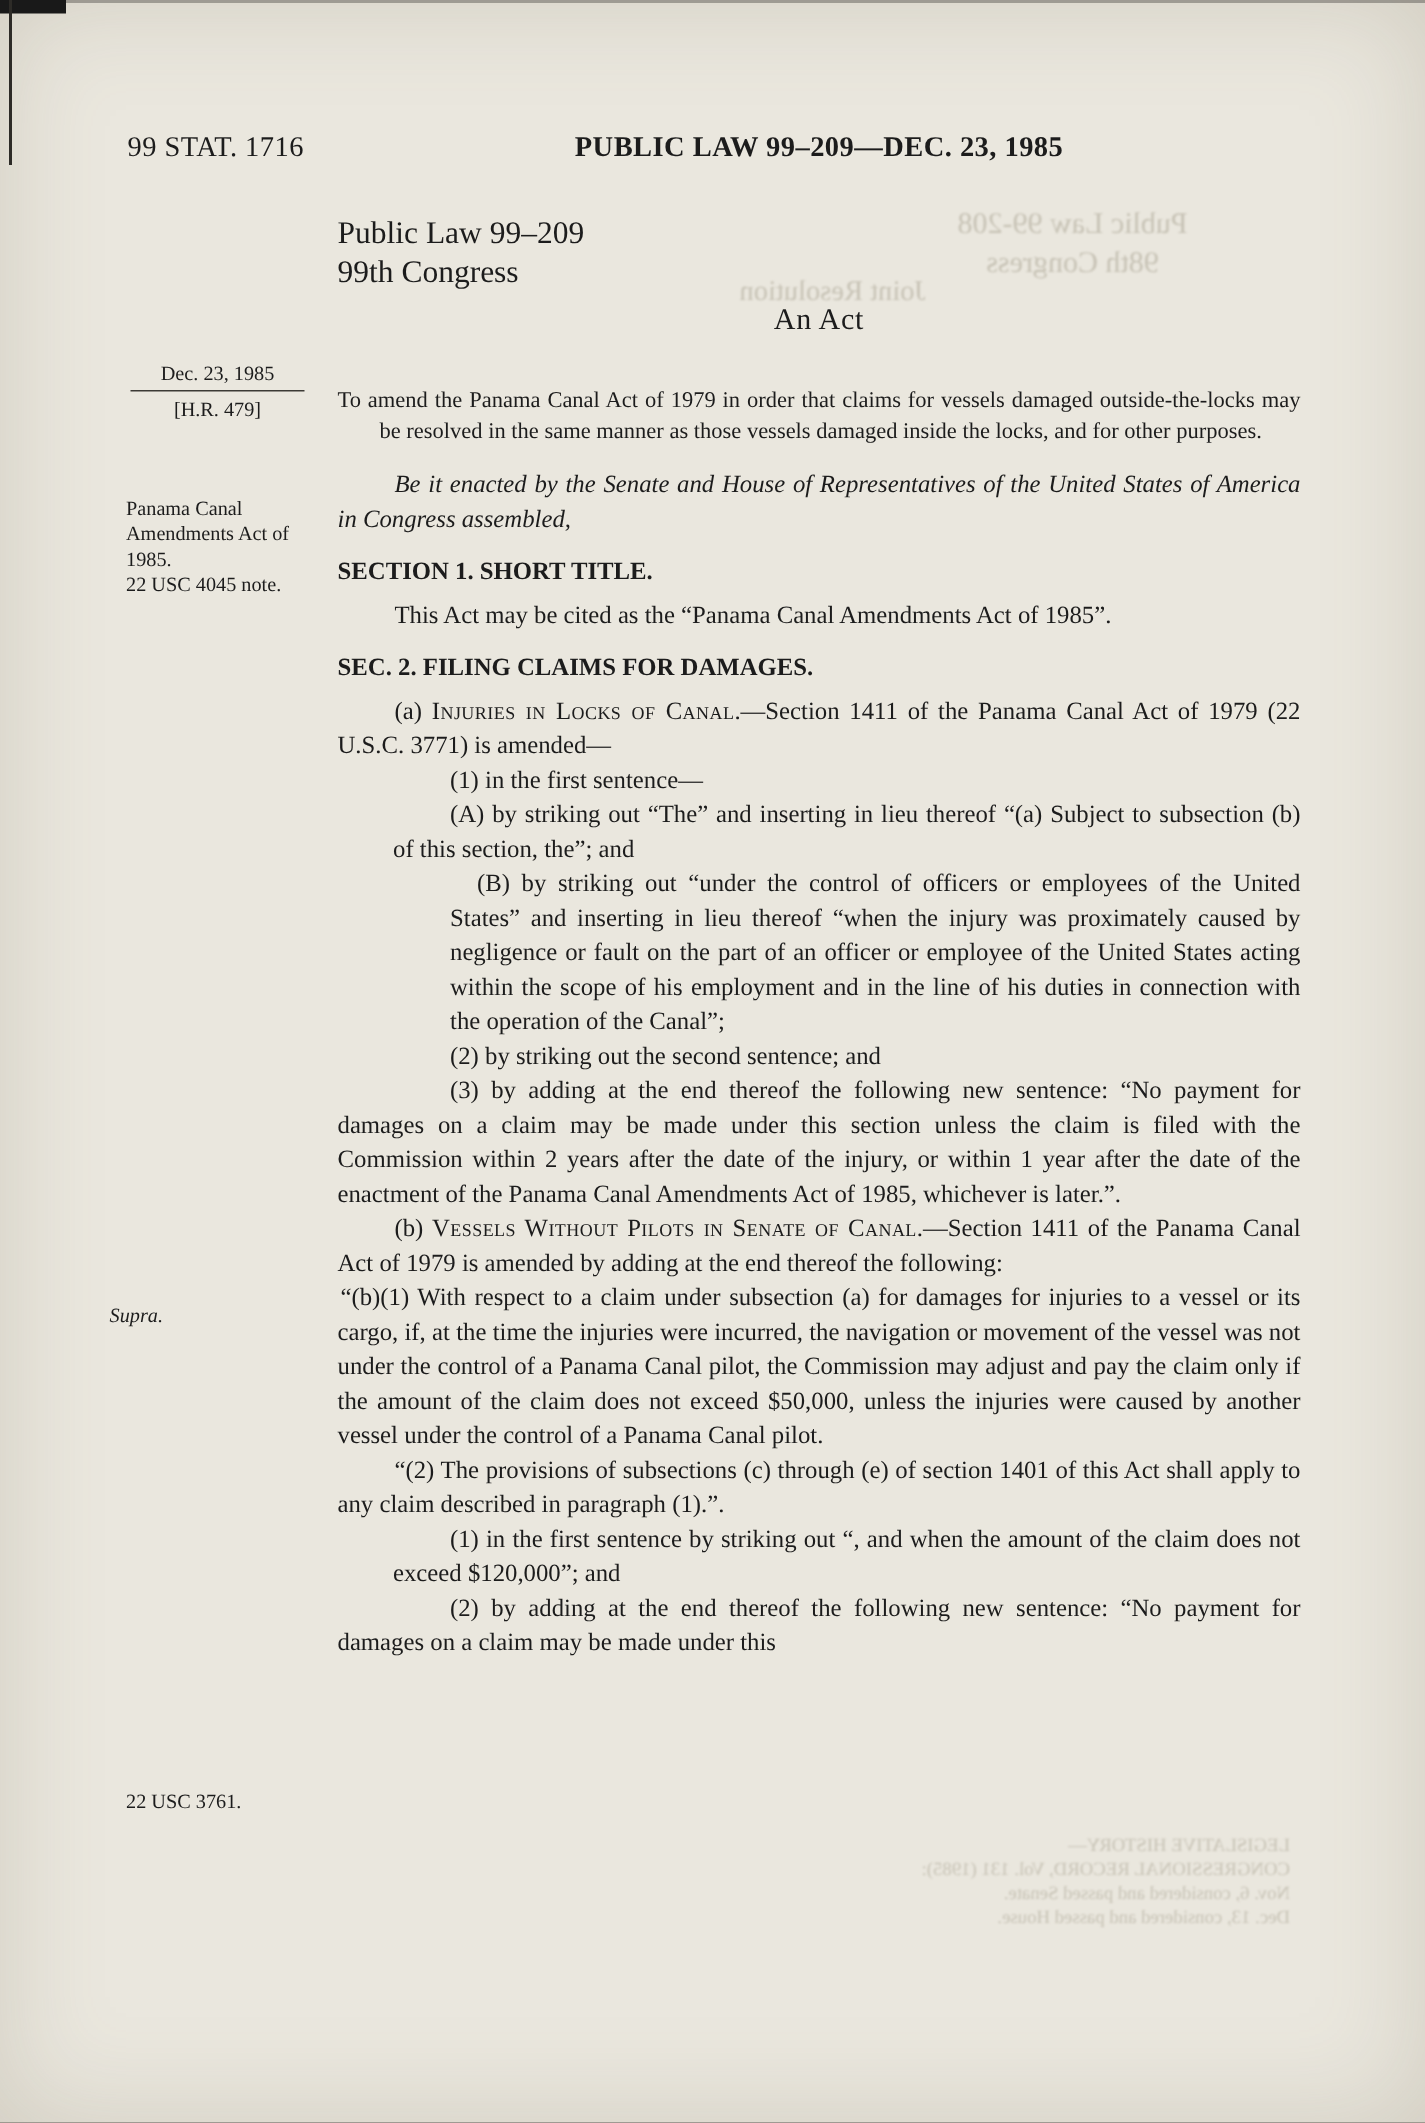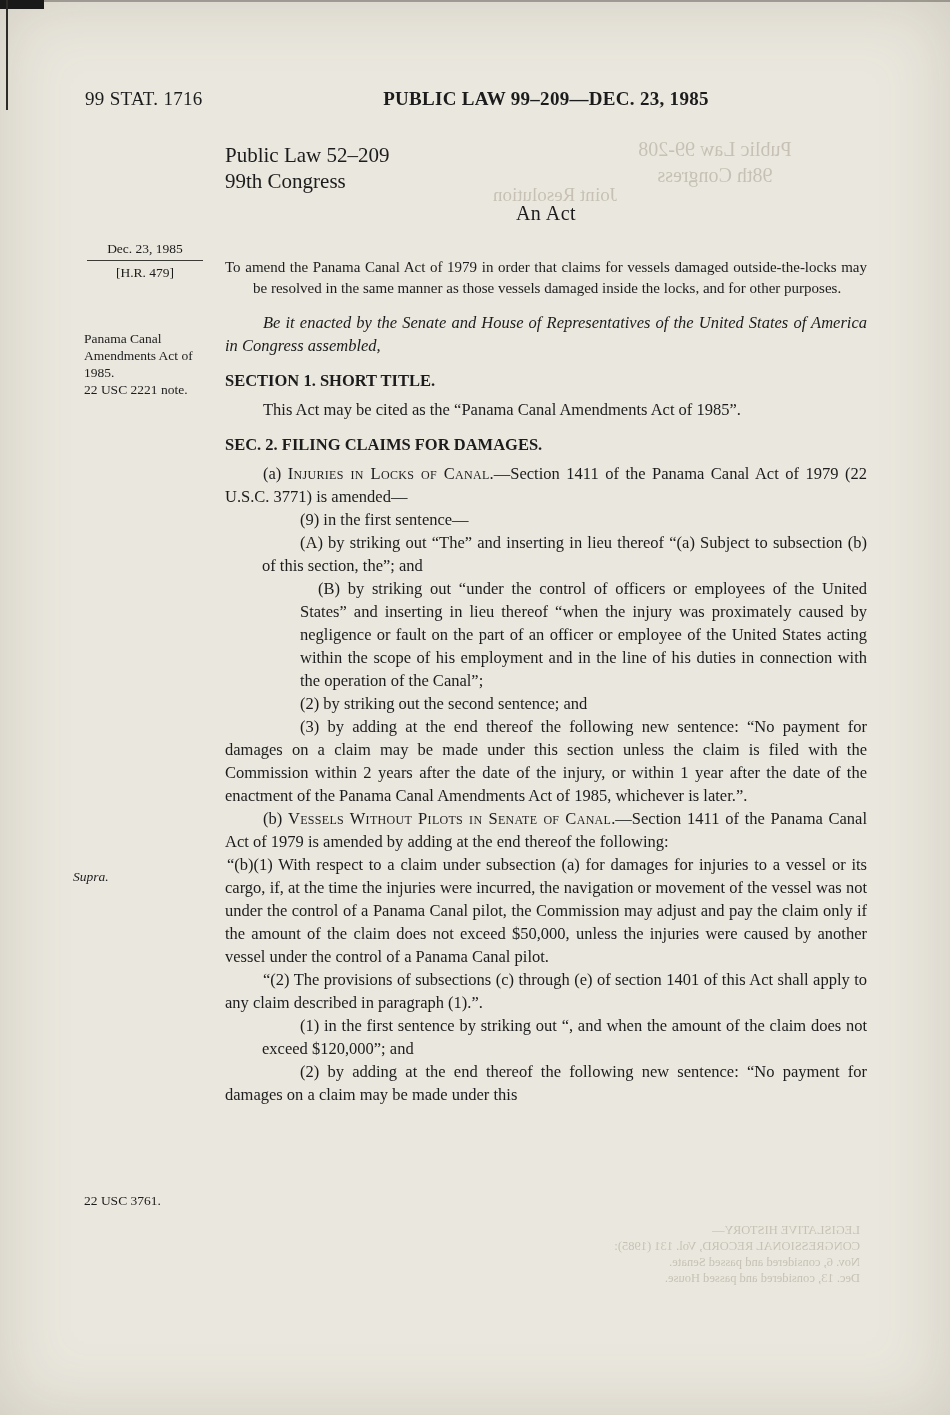--- a/index.html
+++ b/index.html
@@ -104,42 +104,42 @@
   <div class="stat-no">99 STAT. 1716</div>
   <div class="running-title">PUBLIC LAW 99–209—DEC. 23, 1985</div>
 
   <div class="mnote mn-date">
     <div>Dec. 23, 1985</div>
     <div class="mn-rule"></div>
     <div>[H.R. 479]</div>
   </div>
   <div class="mnote mn-name">
     <div>Panama Canal Amendments Act of 1985.</div>
-    <div>22 USC 2221 note.</div>
+    <div>22 USC 4045 note.</div>
   </div>
   <div class="mnote mn-supra">Supra.</div>
   <div class="mnote mn-usc">22 USC 3761.</div>
 
   <main class="text-col">
-    <div class="law-no">Public Law 52–209</div>
+    <div class="law-no">Public Law 99–209</div>
     <div class="congress">99th Congress</div>
     <div class="an-act">An Act</div>
 
     <p class="preamble">To amend the Panama Canal Act of 1979 in order that claims for vessels damaged outside-the-locks may be resolved in the same manner as those vessels damaged inside the locks, and for other purposes.</p>
 
     <p class="enacting">Be it enacted by the Senate and House of Representatives of the United States of America in Congress assembled,</p>
 
     <p class="sec-head">SECTION 1. SHORT TITLE.</p>
     <p class="p">This Act may be cited as the “Panama Canal Amendments Act of 1985”.</p>
 
     <p class="sec-head">SEC. 2. FILING CLAIMS FOR DAMAGES.</p>
 
     <p class="p"><span>(a) </span><span class="sc">Injuries in Locks of Canal</span><span>.—Section 1411 of the Panama Canal Act of 1979 (22 U.S.C. 3771) is amended—</span></p>
 
-    <p class="item">(9) in the first sentence—</p>
+    <p class="item">(1) in the first sentence—</p>
     <p class="subA">(A) by striking out “The” and inserting in lieu thereof “(a) Subject to subsection (b) of this section, the”; and</p>
     <p class="subB">(B) by striking out “under the control of officers or employees of the United States” and inserting in lieu thereof “when the injury was proximately caused by negligence or fault on the part of an officer or employee of the United States acting within the scope of his employment and in the line of his duties in connection with the operation of the Canal”;</p>
     <p class="item">(2) by striking out the second sentence; and</p>
     <p class="item">(3) by adding at the end thereof the following new sentence: “No payment for damages on a claim may be made under this section unless the claim is filed with the Commission within 2 years after the date of the injury, or within 1 year after the date of the enactment of the Panama Canal Amendments Act of 1985, whichever is later.”.</p>
 
     <p class="p"><span>(b) </span><span class="sc">Vessels Without Pilots in Senate of Canal</span><span>.—Section 1411 of the Panama Canal Act of 1979 is amended by adding at the end thereof the following:</span></p>
 
     <p class="p0">“(b)(1) With respect to a claim under subsection (a) for damages for injuries to a vessel or its cargo, if, at the time the injuries were incurred, the navigation or movement of the vessel was not under the control of a Panama Canal pilot, the Commission may adjust and pay the claim only if the amount of the claim does not exceed $50,000, unless the injuries were caused by another vessel under the control of a Panama Canal pilot.</p>
     <p class="p">“(2) The provisions of subsections (c) through (e) of section 1401 of this Act shall apply to any claim described in paragraph (1).”.</p>
 

